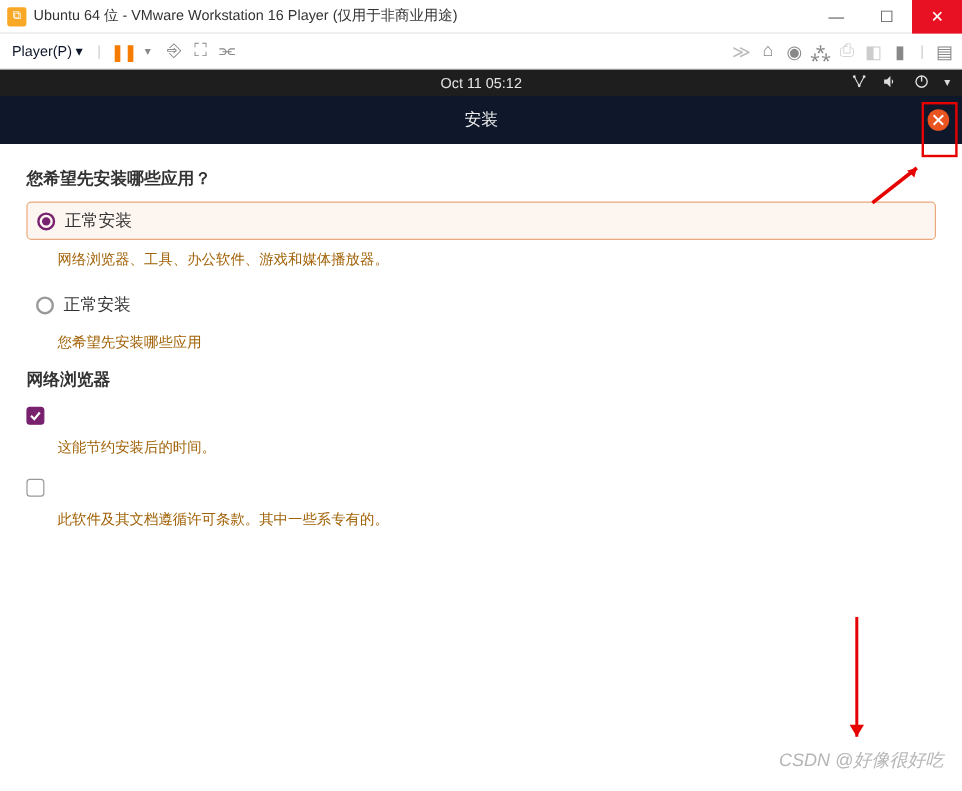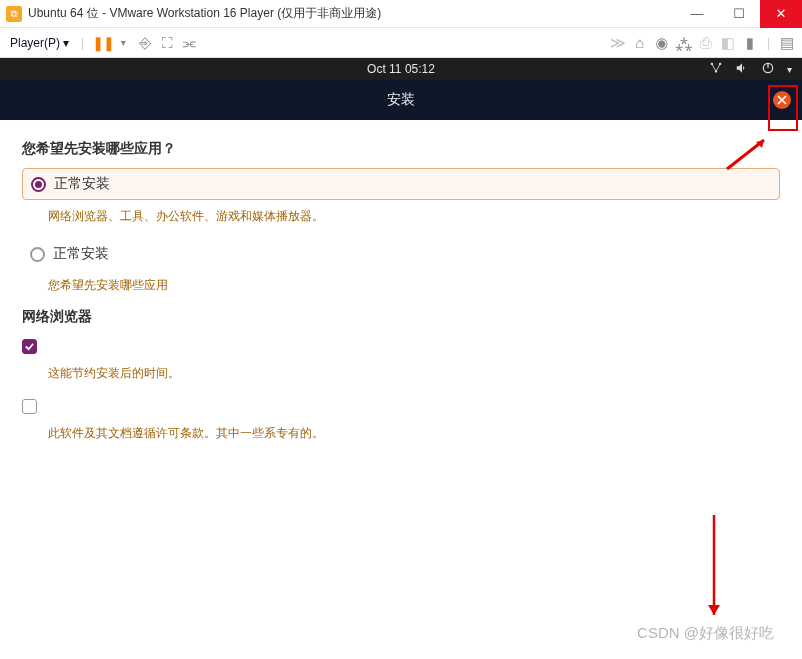--- a/index.html
+++ b/index.html
@@ -48,21 +48,21 @@
   .radio-ctrl.on { border-color:#77216f; }
   .radio-ctrl.on::after { content:''; width:7px; height:7px; border-radius:50%; background:#77216f; }
   .opt-desc { font-size:12px; color:#a16207; margin:8px 0 14px 26px; }
 
   .check-row { display:flex; align-items:center; gap:8px; font-size:14px; padding:3px 0; margin-top:4px;}
   .check-ctrl { width:15px; height:15px; border:1.5px solid #999; border-radius:3px; display:inline-flex; align-items:center; justify-content:center; flex-shrink:0;}
   .check-ctrl.on { background:#77216f; border-color:#77216f; }
   .check-ctrl.on svg { width:11px; height:11px; }
 
   
-  .watermark { position:absolute; right:28px; bottom:16px; font-size:15px; color:rgba(120,120,120,0.55); }
+  .watermark { position:absolute; right:16px; bottom:16px; font-size:15px; color:rgba(120,120,120,0.55); font-style:italic;}
   
   
   .red-arrow2 { position:absolute; right:78px; bottom:30px; pointer-events:none; z-index:40;}
   .red-arrow2 svg{ width:20px; height:110px;}
 </style>
 </head>
 <body>
 
 <div class="vm-title">
   <span class="vm-icon">⧉</span>

